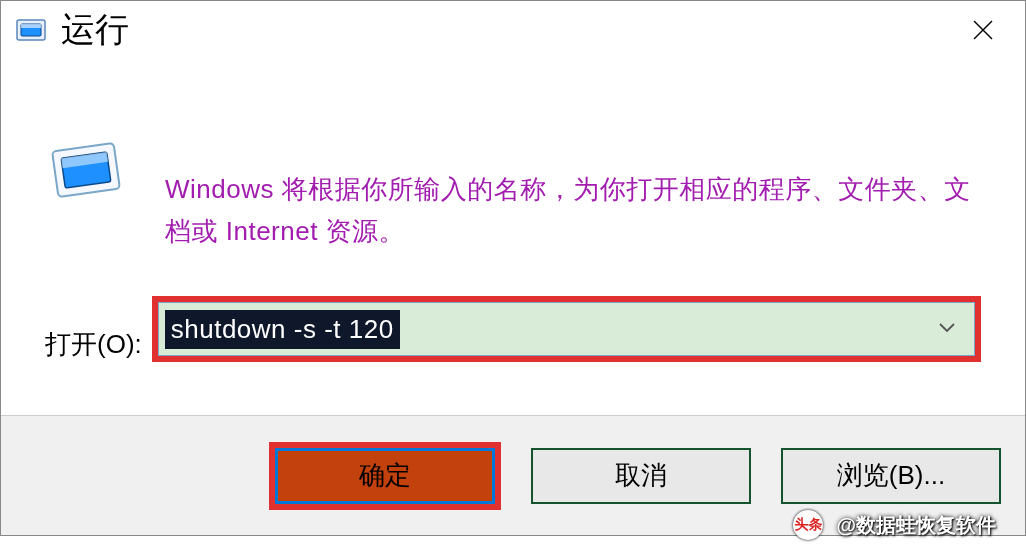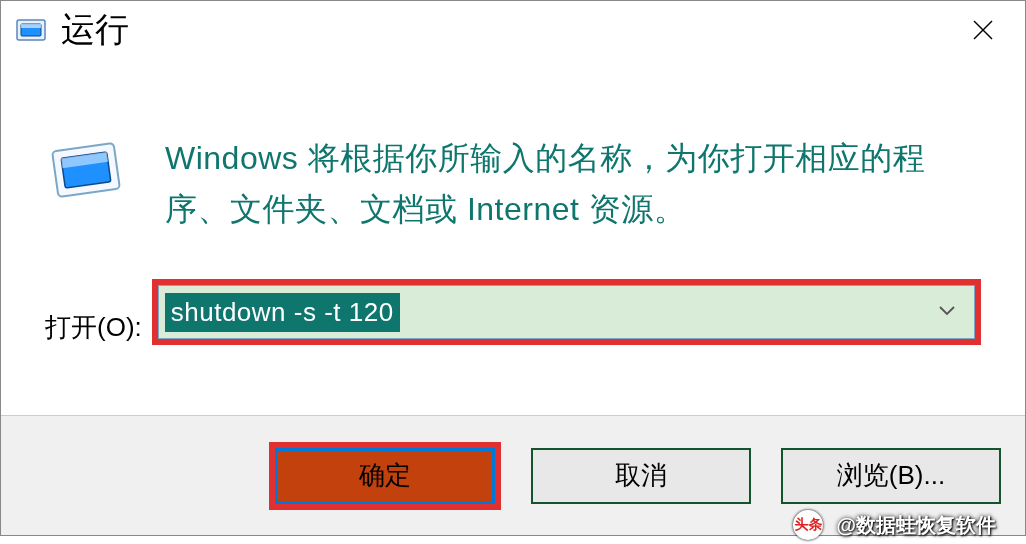--- a/index.html
+++ b/index.html
@@ -54,24 +54,25 @@
       margin-top: 50px;
     }
     .big-icon {
       width: 82px;
       height: 66px;
       margin-right: 38px;
       margin-top: 4px;
       flex-shrink: 0;
     }
     .desc-text {
-      font-size: 32px;
-      color: #0f766e;
+      font-size: 26px;
+      color: #a21caf;
       line-height: 1.6;
       letter-spacing: 0.5px;
+      margin-top: 36px;
     }
     .input-row {
       display: flex;
       align-items: flex-end;
       margin-top: 44px;
     }
     .input-label {
       font-size: 26px;
       color: #000;
       margin-right: 10px;
@@ -87,21 +88,21 @@
       width: 100%;
       height: 54px;
       border: 1px solid #7aa7c7;
       background: #d8ecd8;
       display: flex;
       align-items: center;
       padding: 0 6px;
       position: relative;
     }
     .input-text {
-      background: #0f766e;
+      background: #0f172a;
       color: #fff;
       font-size: 26px;
       padding: 4px 6px;
       white-space: nowrap;
       letter-spacing: 0.5px;
     }
     .dropdown-arrow {
       position: absolute;
       right: 18px;
       top: 50%;

